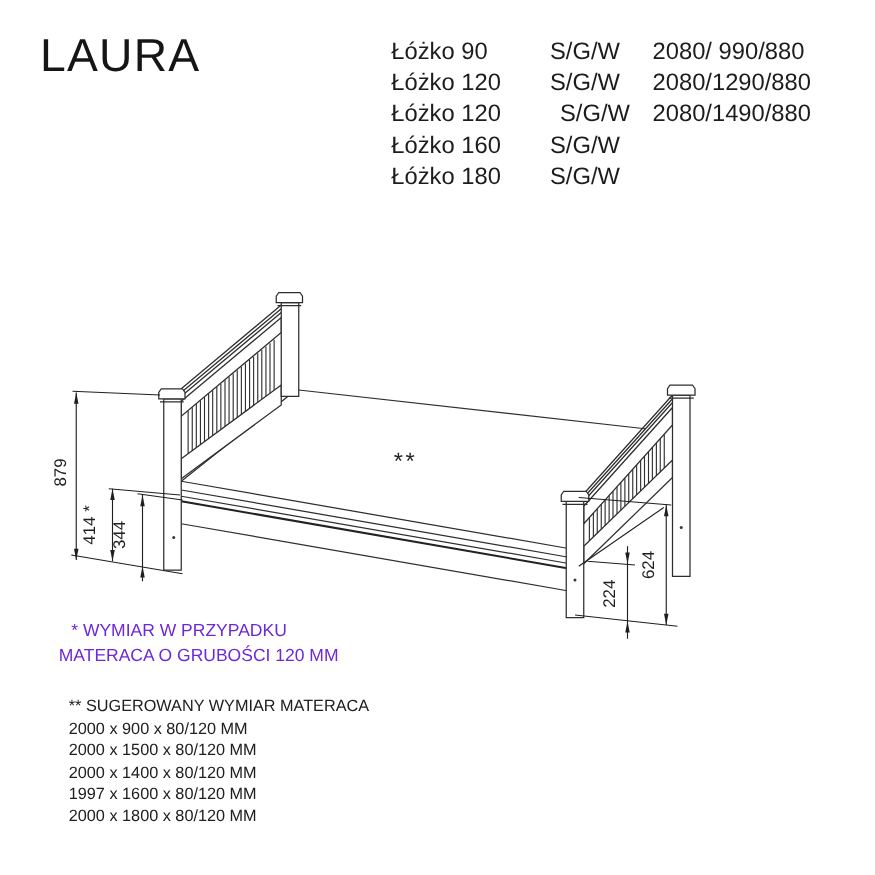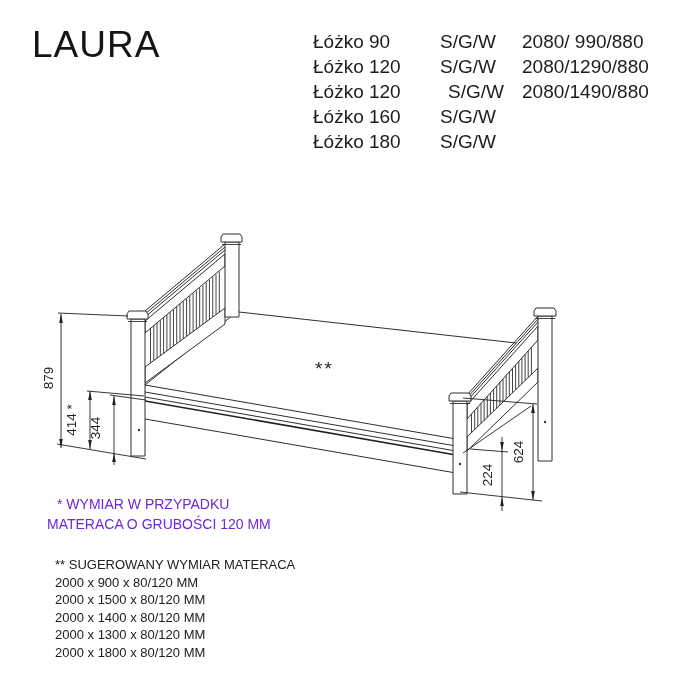--- a/index.html
+++ b/index.html
@@ -138,17 +138,17 @@
   <div class="note1">
     <div class="l1">* WYMIAR W PRZYPADKU</div>
     <div>MATERACA O GRUBOŚCI 120 MM</div>
   </div>
 
   <div class="note2">
     <div>** SUGEROWANY WYMIAR MATERACA</div>
     <div>2000 x 900 x 80/120 MM</div>
     <div>2000 x 1500 x 80/120 MM</div>
     <div>2000 x 1400 x 80/120 MM</div>
-    <div>2000 x 1300 x 80/120 MM</div>
+    <div>1997 x 1600 x 80/120 MM</div>
     <div>2000 x 1800 x 80/120 MM</div>
   </div>
 
 </div>
 
 </body></html>

